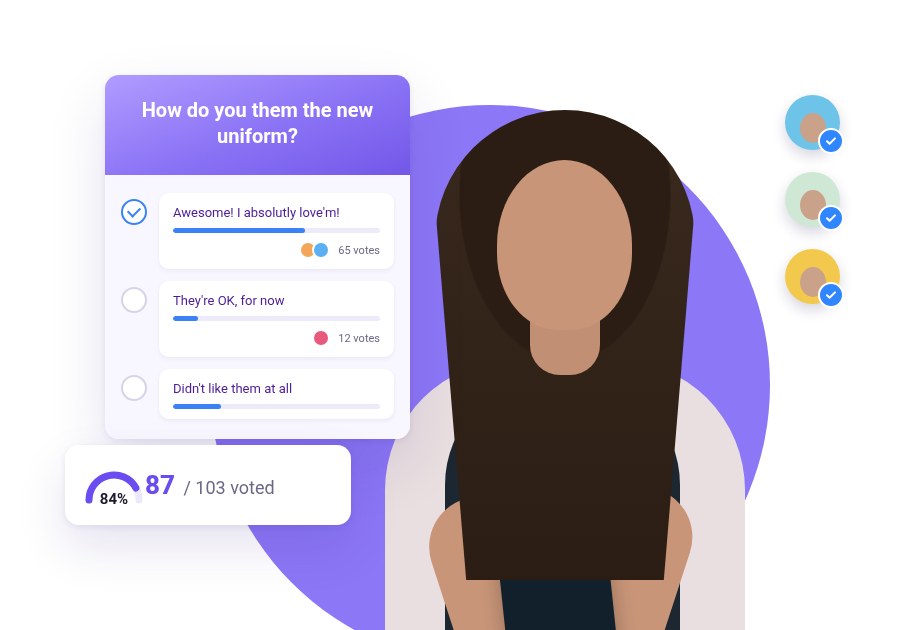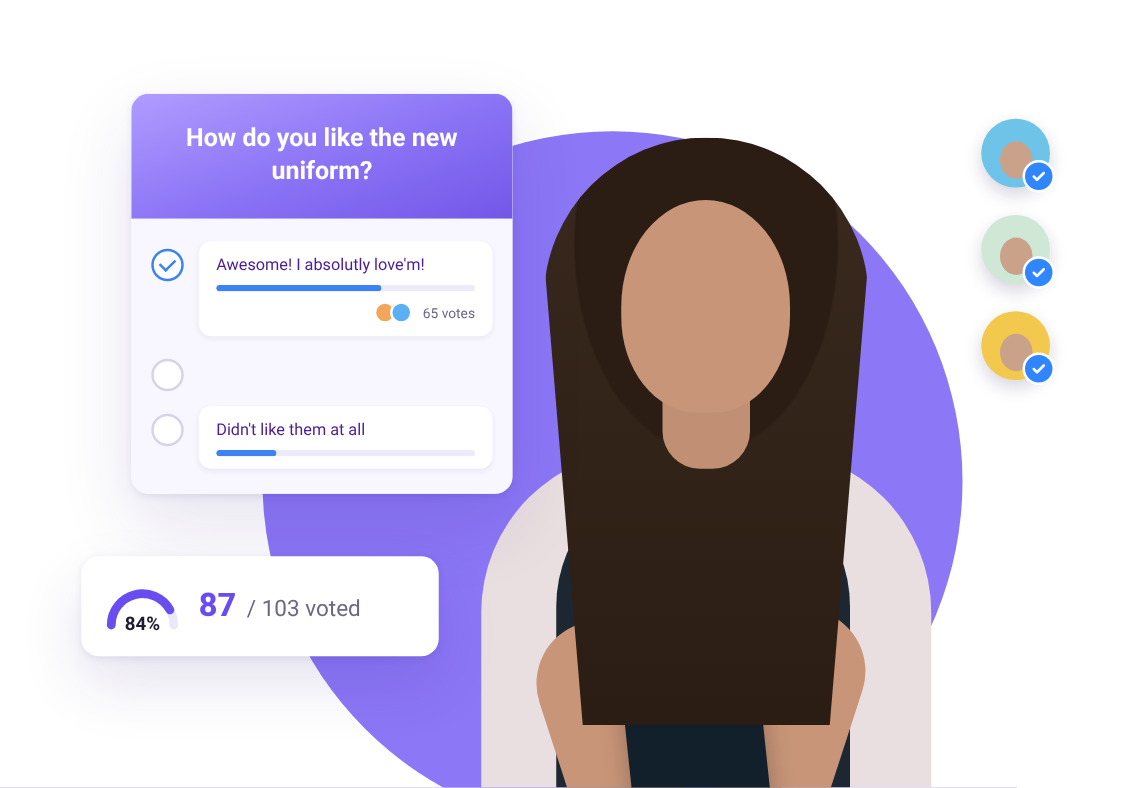--- a/index.html
+++ b/index.html
@@ -50,21 +50,21 @@
   .bar-wrap{margin-top:8px;height:5px;background:#edeaf9;border-radius:3px;overflow:hidden;}
   .bar{height:100%;background:#3b82f6;border-radius:3px;}
   .opt-meta{display:flex;align-items:center;justify-content:flex-end;gap:8px;margin-top:8px;}
   .avs{display:flex;}
   .av{width:14px;height:14px;border-radius:50%;border:2px solid #fff;margin-left:-5px;}
   .av:first-child{margin-left:0;}
   .vc{font-size:11px;color:#6b6886;text-align:center;}
   
   .stats-card{position:absolute;left:65px;top:445px;width:250px;height:80px;
     background:#fff;border-radius:14px;box-shadow:0 22px 50px rgba(40,20,120,.12), 0 2px 6px rgba(40,20,120,.08);
-    display:flex;align-items:center;gap:14px;padding:0 18px;}
+    display:flex;align-items:center;padding:0 18px;}
   .gauge{position:relative;width:62px;height:42px;}
   .gauge svg{position:absolute;inset:0;}
   .gauge-txt{position:absolute;left:0;right:0;bottom:-2px;text-align:center;
     font-weight:700;font-size:15px;color:#1e1b2e;}
   .stats-text{font-size:18px;color:#6b6886;}
   .stats-text .big{font-size:26px;font-weight:800;color:#6a4df0;margin-right:4px;}
   
   .voters{position:absolute;right:60px;top:95px;display:flex;flex-direction:column;gap:22px;}
   .voter{position:relative;width:55px;height:55px;border-radius:50%;box-shadow:0 6px 14px rgba(30,20,80,.18);}
   .voter .face-s{position:absolute;inset:0;margin:auto;width:26px;height:30px;border-radius:50%;
@@ -112,40 +112,52 @@
         <div class="face-s"></div>
         <div class="check">
           <svg viewBox="0 0 12 12">
             <path d="M2 6.2 4.6 8.8 10 3.4" fill="none" stroke="#fff" stroke-width="2" stroke-linecap="round" stroke-linejoin="round"></path>
           </svg>
         </div>
       </div>
     </div>
 
   <div class="poll-card">
-    <div class="poll-header">How do you like the new uniform?</div>
+    <div class="poll-header">How do you them the new uniform?</div>
     <div class="poll-body" id="poll-body">
         <div class="opt">
           <div class="radio sel"></div>
           <div class="opt-card">
             <div class="opt-label">Awesome! I absolutly love'm!</div>
             <div class="bar-wrap">
               <div class="bar" style="width: 64%;"></div>
             </div>
             <div class="opt-meta">
               <div class="avs">
                 <div class="av" style="background: rgb(242, 166, 90);"></div>
                 <div class="av" style="background: rgb(90, 176, 242);"></div>
               </div>
               <div class="vc">65 votes</div>
             </div>
           </div>
         </div>
         <div class="opt">
           <div class="radio"></div>
+          <div class="opt-card">
+            <div class="opt-label">They're OK, for now</div>
+            <div class="bar-wrap">
+              <div class="bar" style="width: 12%;"></div>
+            </div>
+            <div class="opt-meta">
+              <div class="avs">
+                <div class="av" style="background: rgb(232, 90, 123);"></div>
+              </div>
+              <div class="vc">12 votes</div>
+            </div>
+          </div>
         </div>
         <div class="opt">
           <div class="radio"></div>
           <div class="opt-card">
             <div class="opt-label">Didn't like them at all</div>
             <div class="bar-wrap">
               <div class="bar" style="width: 23%;"></div>
             </div>
           </div>
         </div>

